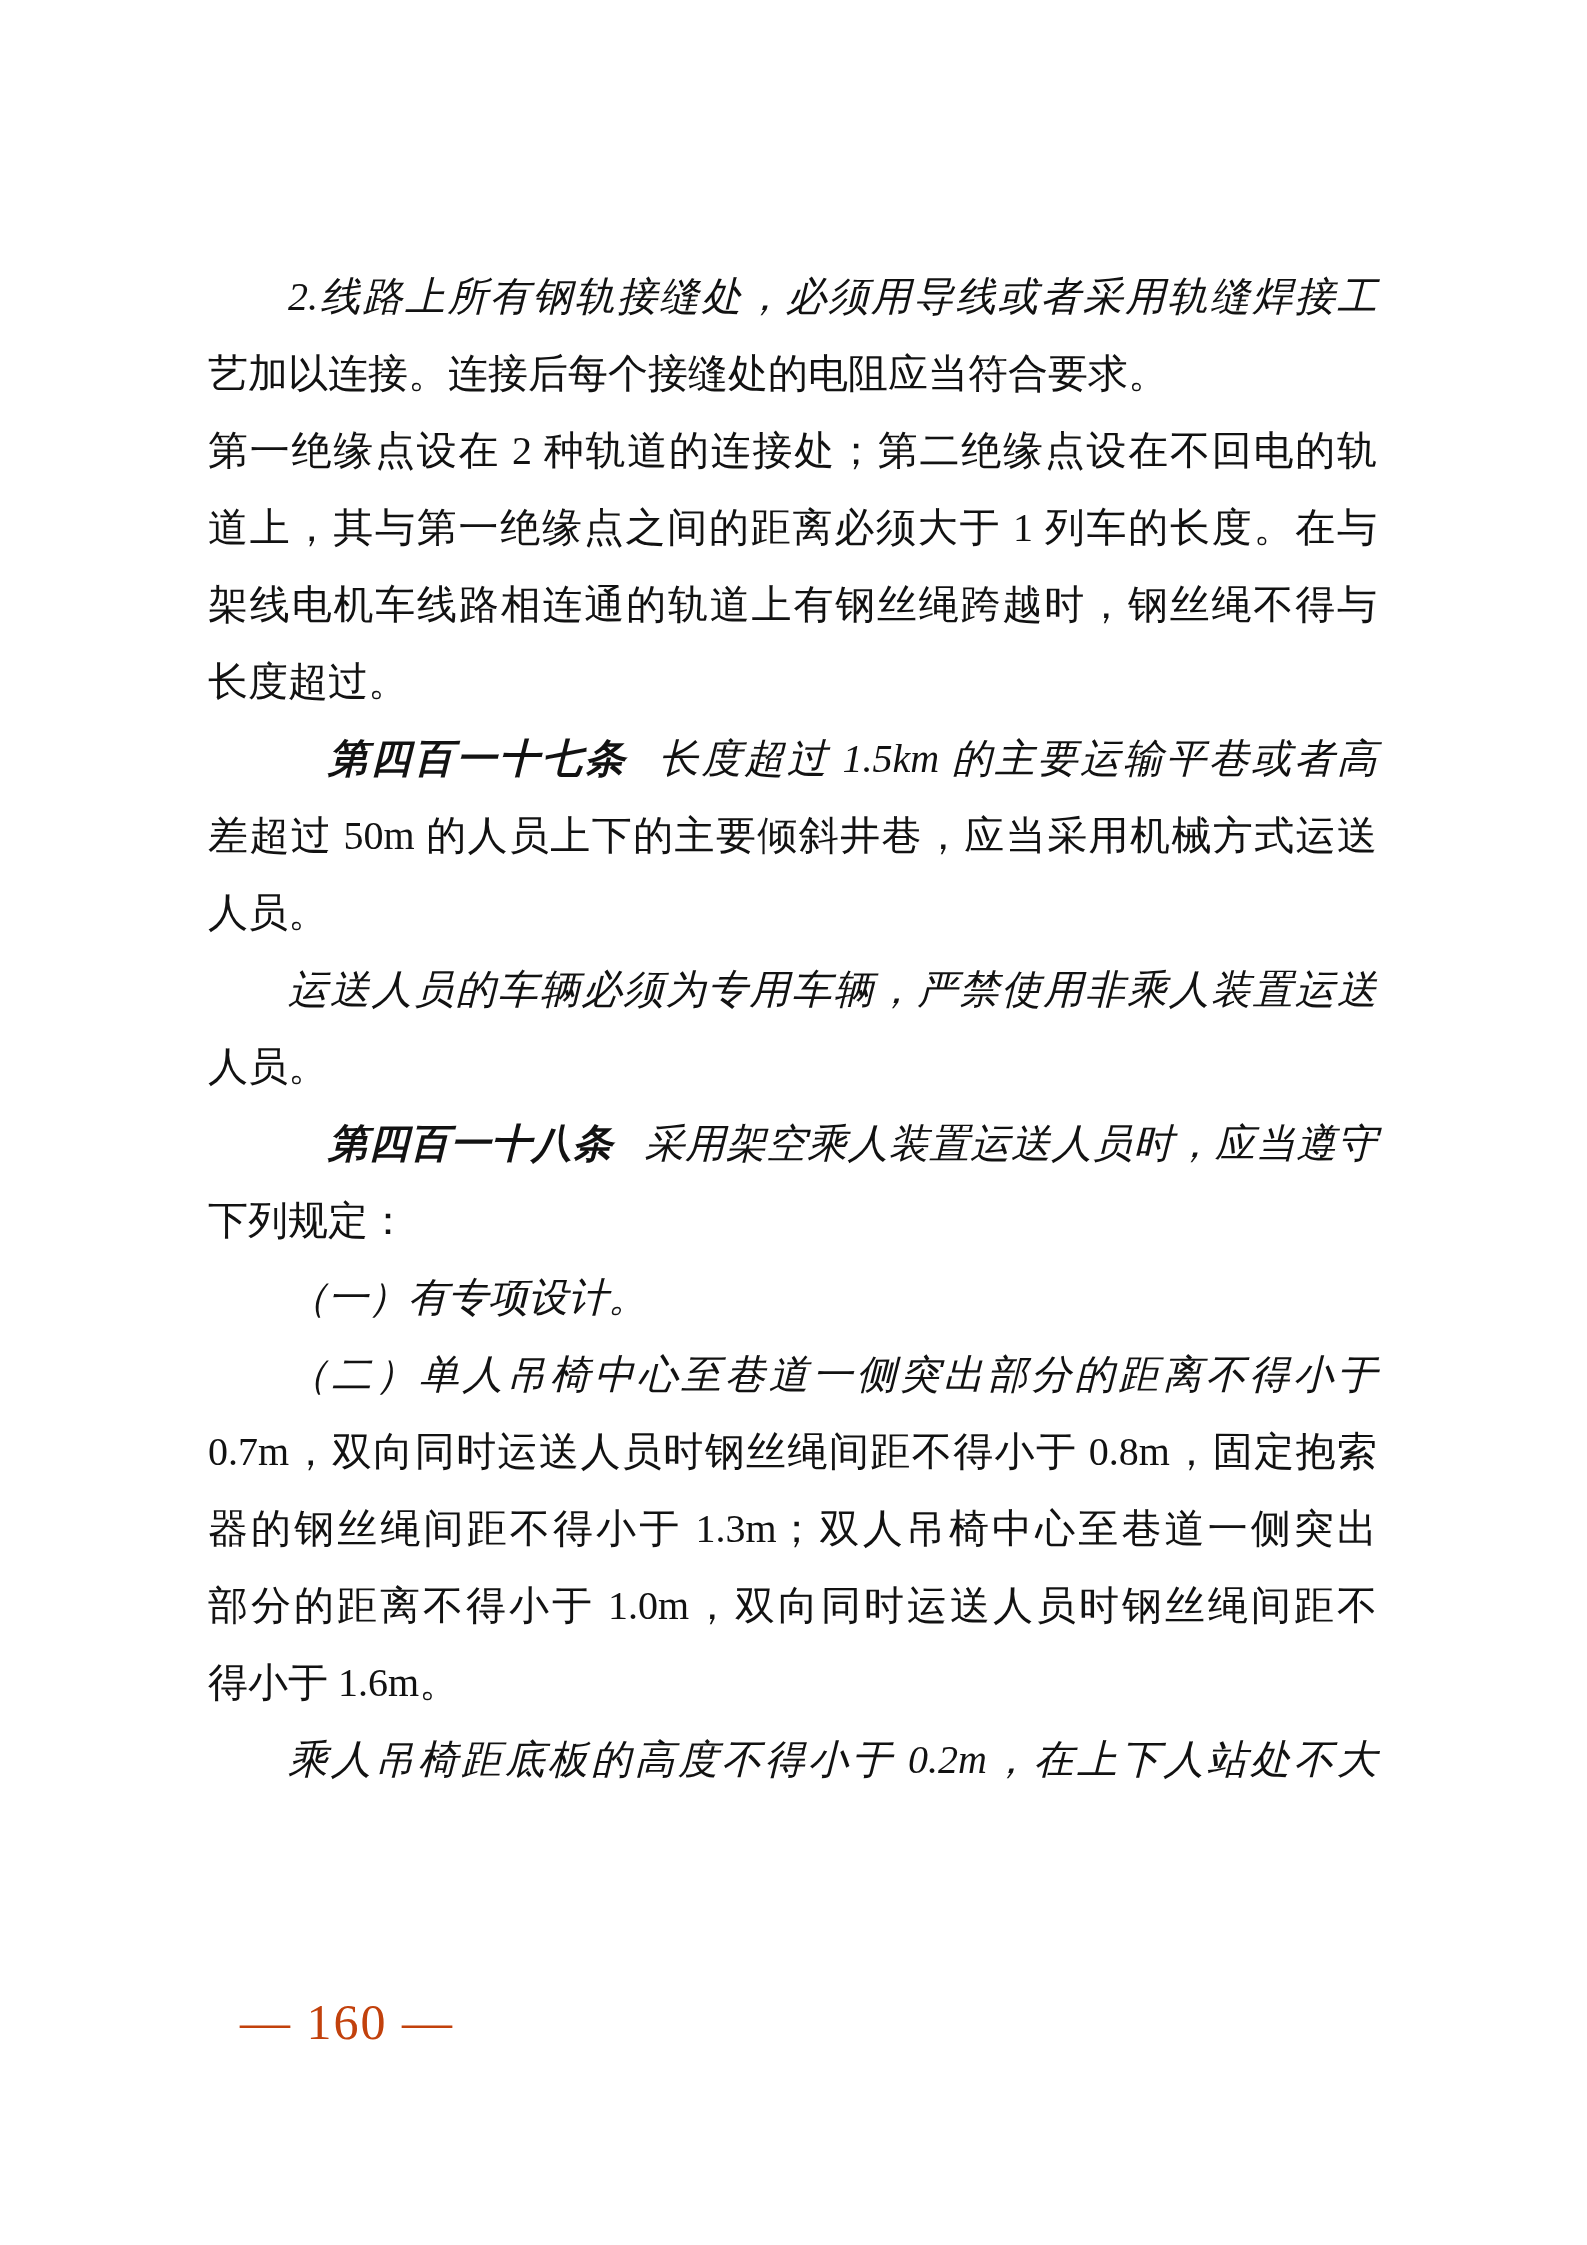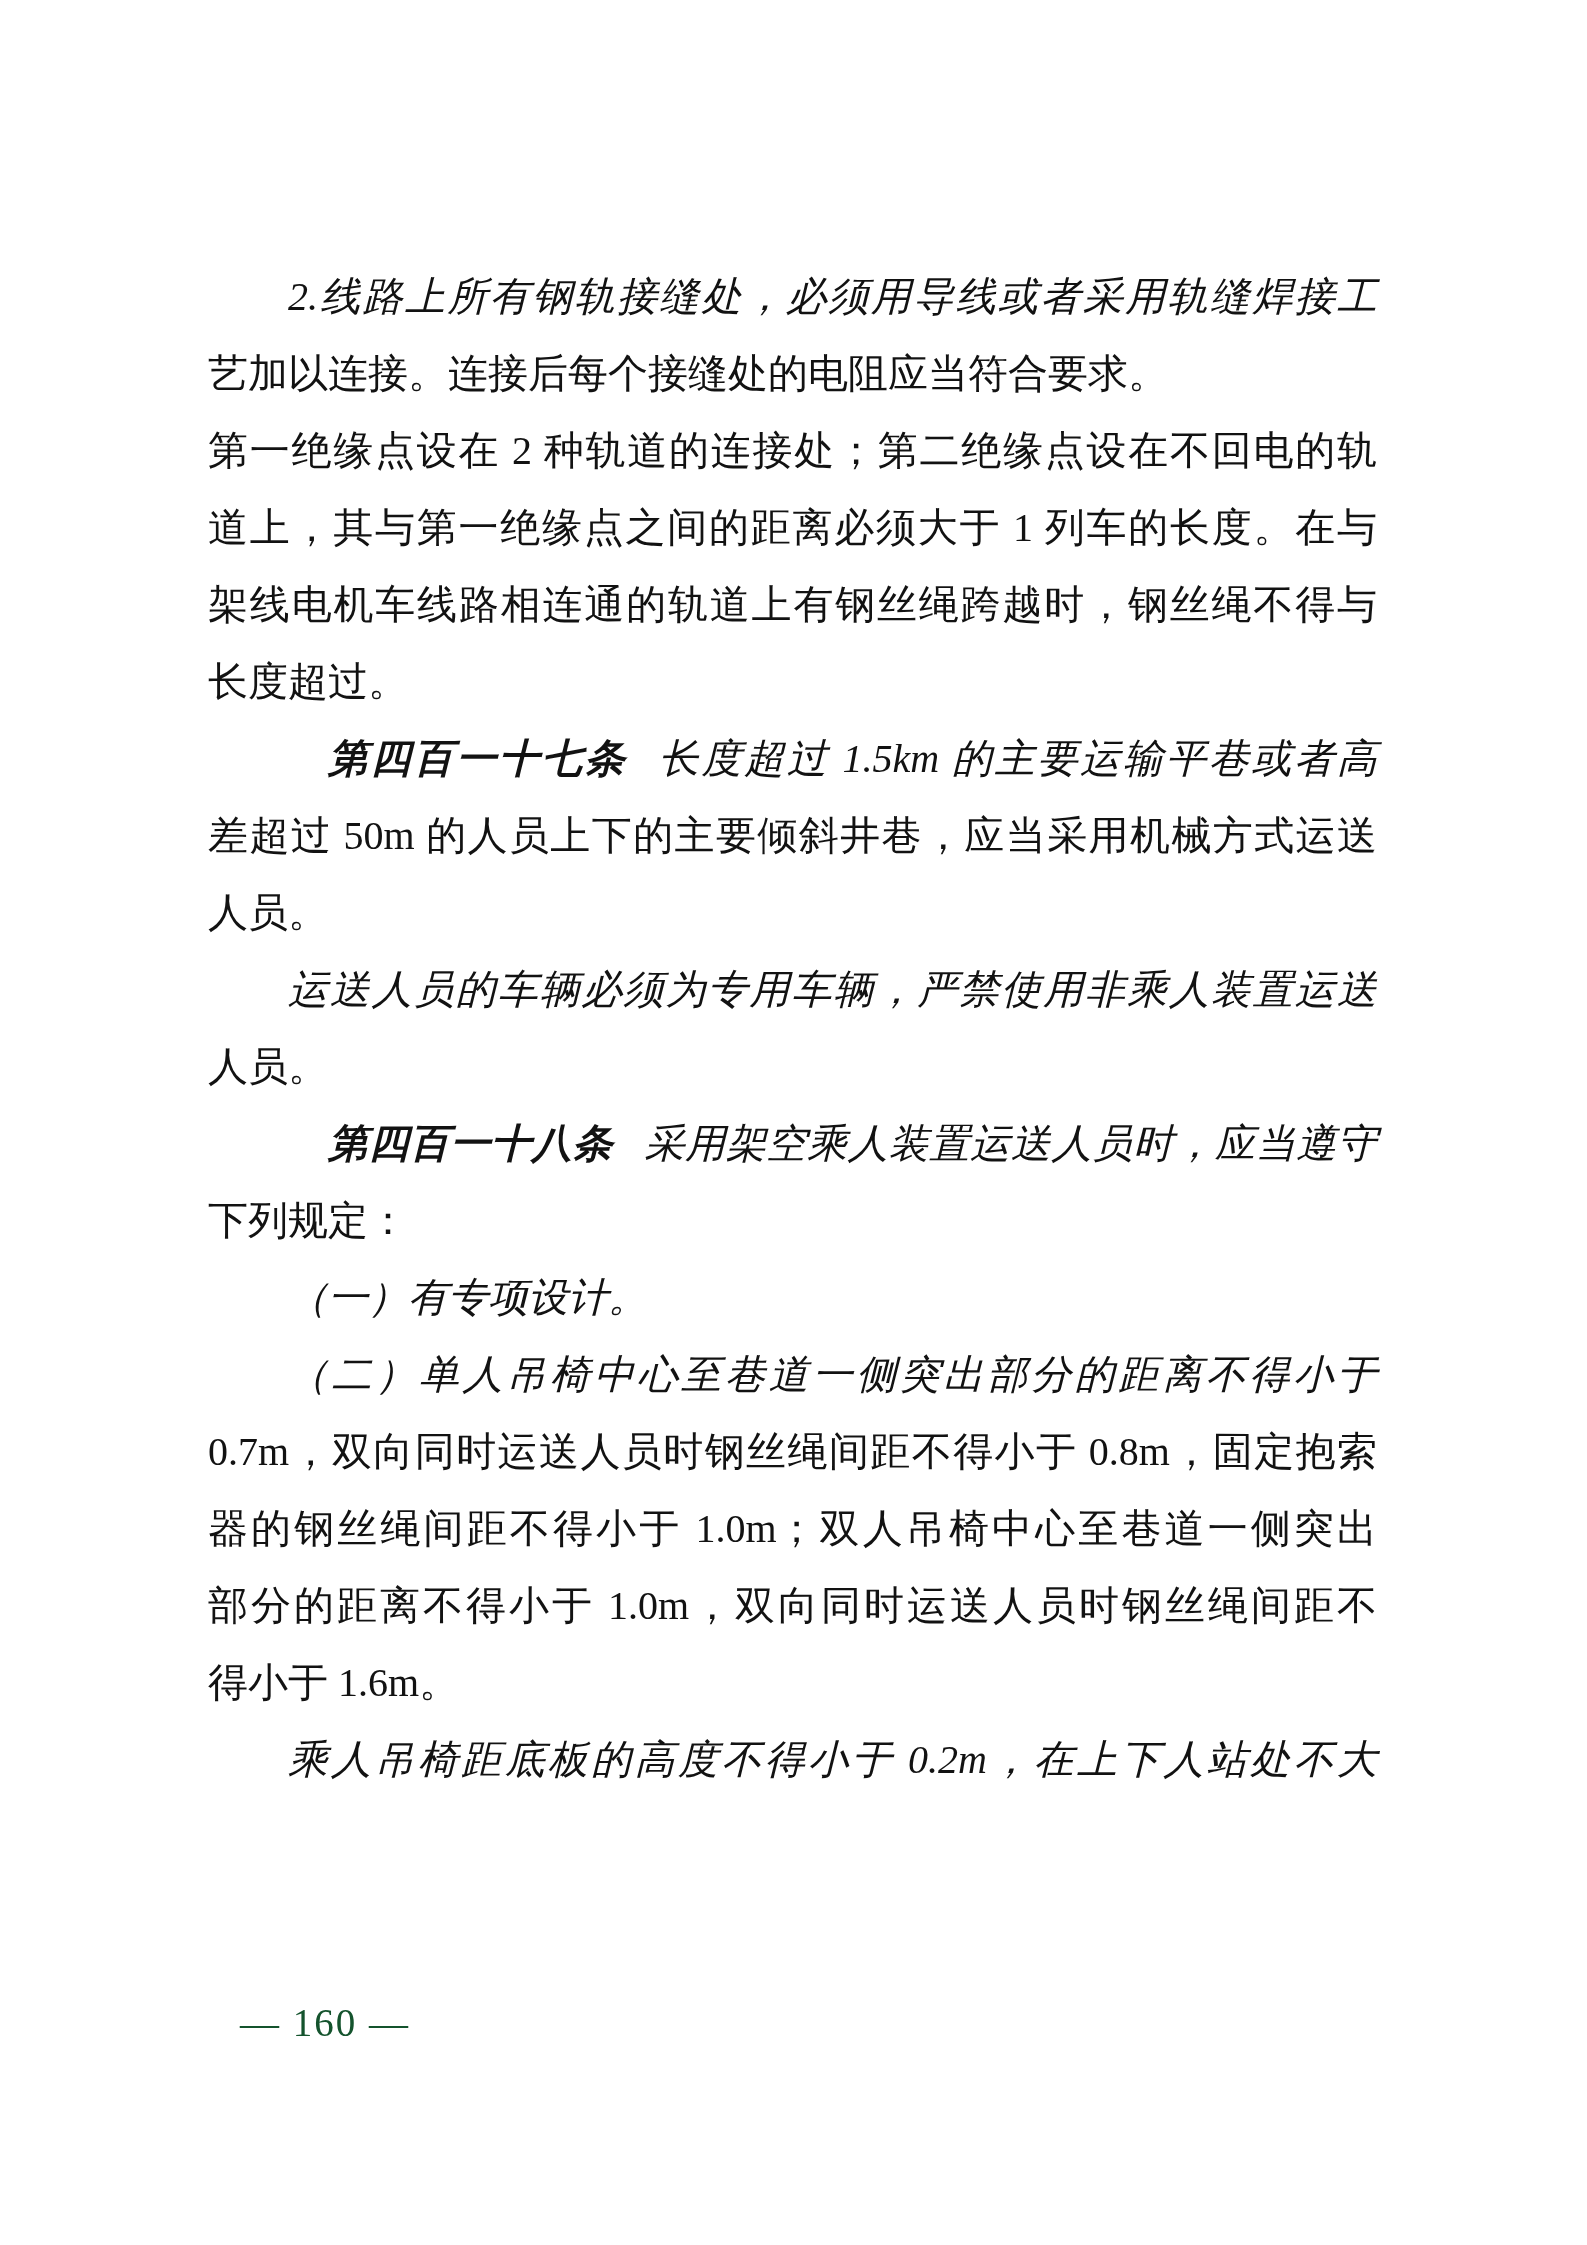--- a/index.html
+++ b/index.html
@@ -37,23 +37,23 @@
       font-weight: 700;
       margin-right: 0.78em;
       margin-left: 40px;
     }
     .footer {
       position: absolute;
       left: 240px;
       top: 1984px;
       height: 77px;
       line-height: 77px;
-      font-size: 39px;
+      font-size: 50px;
       letter-spacing: 2px;
-      color: #14532d;
+      color: #c2410c;
     }
   </style>
 </head>
 <body>
 
 <div class="page">
   <div class="content">
     <div class="line indent">2.线路上所有钢轨接缝处，必须用导线或者采用轨缝焊接工</div>
     <div class="line endp">艺加以连接。连接后每个接缝处的电阻应当符合要求。</div>
     <div class="line">第一绝缘点设在 2 种轨道的连接处；第二绝缘点设在不回电的轨</div>
@@ -63,19 +63,19 @@
     <div class="line indent"><span class="term">第四百一十七条</span><span>长度超过 1.5km 的主要运输平巷或者高</span></div>
     <div class="line">差超过 50m 的人员上下的主要倾斜井巷，应当采用机械方式运送</div>
     <div class="line endp">人员。</div>
     <div class="line indent">运送人员的车辆必须为专用车辆，严禁使用非乘人装置运送</div>
     <div class="line endp">人员。</div>
     <div class="line indent"><span class="term">第四百一十八条</span><span>采用架空乘人装置运送人员时，应当遵守</span></div>
     <div class="line endp">下列规定：</div>
     <div class="line indent endp">（一）有专项设计。</div>
     <div class="line indent">（二）单人吊椅中心至巷道一侧突出部分的距离不得小于</div>
     <div class="line">0.7m，双向同时运送人员时钢丝绳间距不得小于 0.8m，固定抱索</div>
-    <div class="line">器的钢丝绳间距不得小于 1.0m；双人吊椅中心至巷道一侧突出</div>
+    <div class="line">器的钢丝绳间距不得小于 1.3m；双人吊椅中心至巷道一侧突出</div>
     <div class="line">部分的距离不得小于 1.0m，双向同时运送人员时钢丝绳间距不</div>
     <div class="line endp">得小于 1.6m。</div>
     <div class="line indent">乘人吊椅距底板的高度不得小于 0.2m，在上下人站处不大</div>
   </div>
   <div class="footer">— 160 —</div>
 </div>
 
 </body></html>

